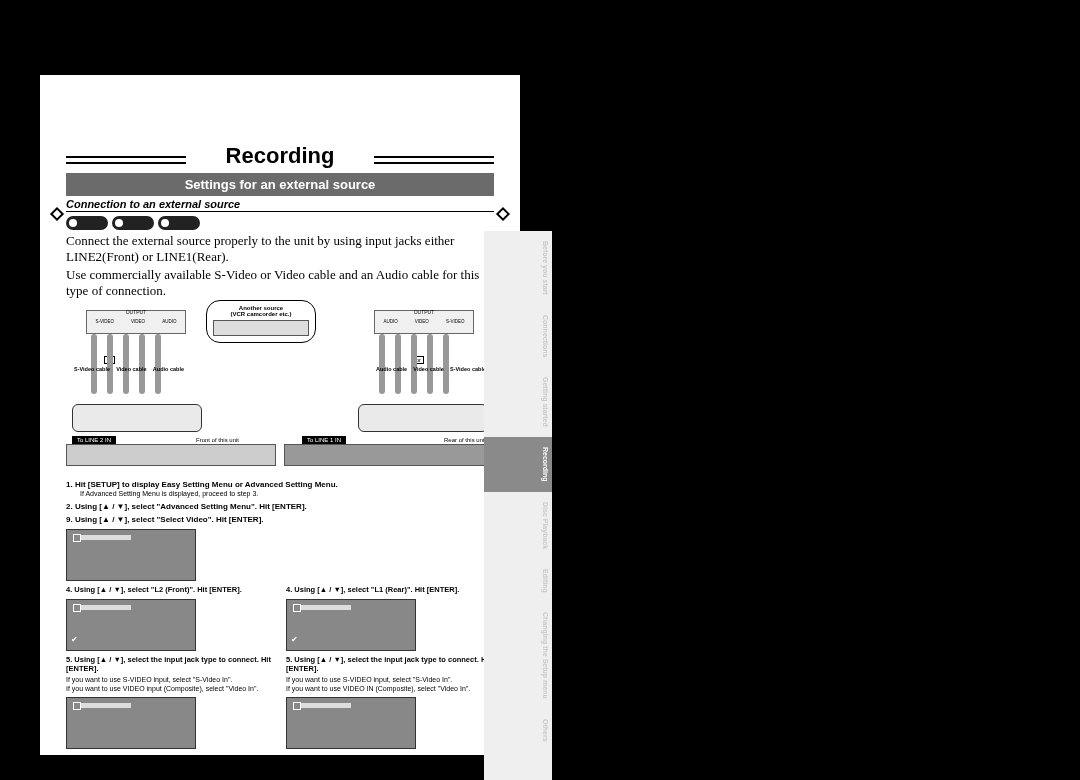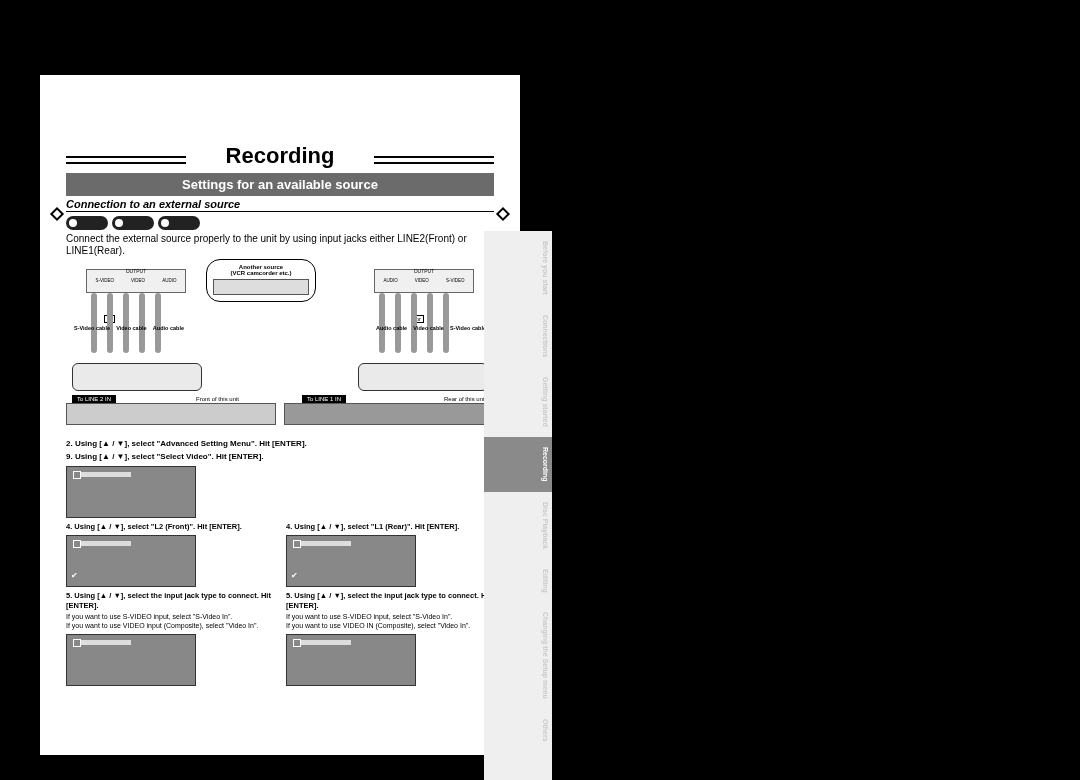--- a/index.html
+++ b/index.html
@@ -83,23 +83,24 @@
   .badges {
     display:flex; gap:4px; margin:4px 18px 0 18px;
   }
   .badge {
     width: 42px; height: 14px; background:#222; border-radius:7px; position:relative;
   }
   .badge::after{
     content:''; position:absolute; left:3px; top:3px; width:8px; height:8px; background:#fff; border-radius:50%;
   }
   .bodytxt {
-    font-size: 10px;
+    font-size: 13px;
     line-height: 1.2;
     margin: 3px 18px 0 18px;
+    font-family: Liberation Serif, serif;
   }
 
   
   .diagram {
     margin: 6px 18px 0 18px;
     height: 170px;
     position: relative;
     font-size: 6px;
   }
   .src-bubble {
@@ -183,30 +184,31 @@
 <div class="reg-h2"></div>
 <div class="reg-c3"></div>
 <div class="reg-c4"></div>
 
 <div class="page">
 
   <div class="dia-left"></div>
   <div class="dia-right"></div>
   <h1 class="chapter-title">Recording</h1>
 
-  <div class="section-bar">Settings for an available source</div>
+  <div class="section-bar">Settings for an external source</div>
   <div class="subhead">Connection to an external source</div>
 
   <div class="badges">
     <div class="badge"></div>
     <div class="badge"></div>
     <div class="badge"></div>
   </div>
 
   <p class="bodytxt">Connect the external source properly to the unit by using input jacks either LINE2(Front) or LINE1(Rear).</p>
+  <p class="bodytxt">Use commercially available S-Video or Video cable and an Audio cable for this type of connection.</p>
 
   <div class="diagram">
     <div class="src-bubble">
       <div>Another source</div>
       <div>(VCR camcorder etc.)</div>
       <div class="dev"></div>
     </div>
 
     <div class="port-box left">
       <div class="port-lbl">OUTPUT</div>
@@ -252,20 +254,24 @@
     <div class="pill left">To LINE 2 IN</div>
     <div class="pill right">To LINE 1 IN</div>
     <div class="unit-caption left">Front of this unit</div>
     <div class="unit-caption right">Rear of this unit</div>
 
     <div class="unit-dev left"></div>
     <div class="unit-dev right"></div>
   </div>
 
   <div class="steps">
+    <div class="step">
+      <span>1. Hit [SETUP] to display Easy Setting Menu or Advanced Setting Menu.</span>
+      <span class="note">If Advanced Setting Menu is displayed, proceed to step 3.</span>
+    </div>
     <div class="step">2. Using [▲ / ▼], select "Advanced Setting Menu". Hit [ENTER].</div>
     <div class="step">9. Using [▲ / ▼], select "Select Video". Hit [ENTER].</div>
     <div class="screen">
         <div class="hl"></div>
       </div>
   </div>
 
   <div class="dual">
     <div class="col">
       <div class="step">4. Using [▲ / ▼], select "L2 (Front)". Hit [ENTER].</div>

